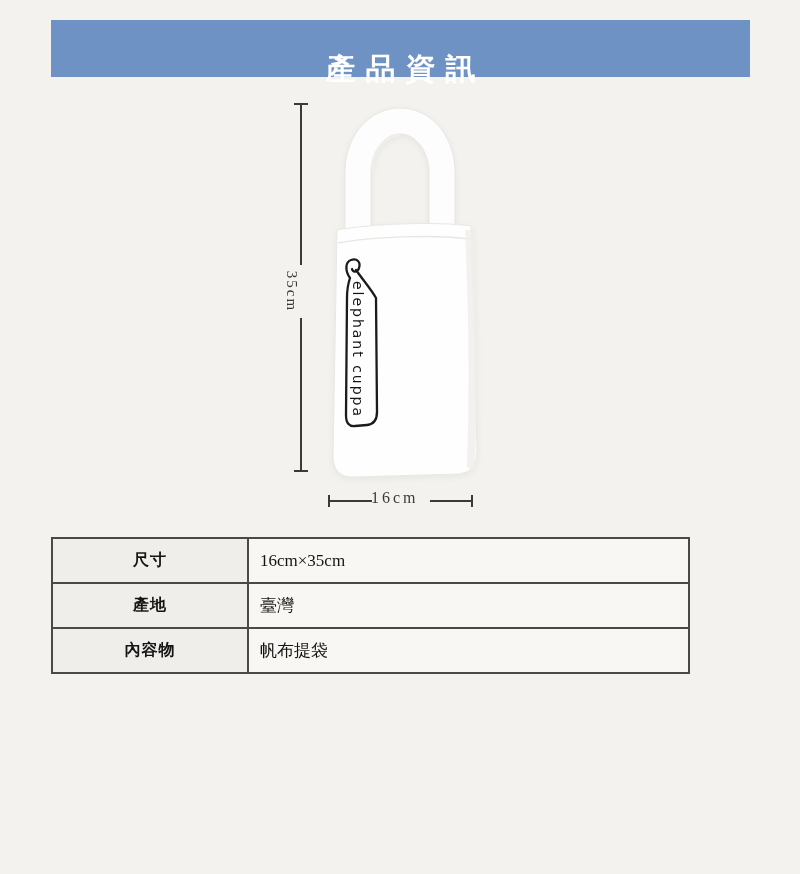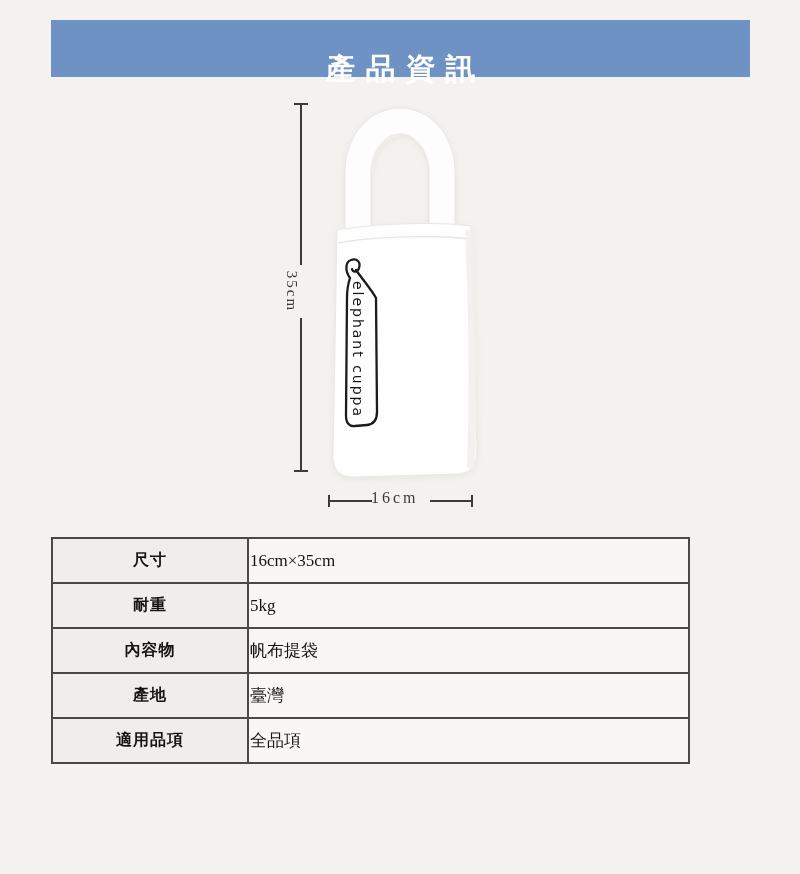--- a/index.html
+++ b/index.html
@@ -56,21 +56,21 @@
   }
   .spec-table td {
     border:2px solid #4a4947; height:45px;
     color:#141414; vertical-align:middle;
   }
   td.spec-label {
     width:196px; background:#f0eeea; text-align:center;
     font-weight:700; font-size:16px; letter-spacing:1px;
   }
   td.spec-value {
-    background:#f8f7f3; padding-left:1px; font-size:17px;
+    background:#f8f7f3; padding-left:11px; font-size:17px;
   }
 </style>
 </head>
 <body>
 
 <header class="banner" style="background:#6e92c4;">
   <h1 class="banner-title">產品資訊</h1>
 </header>
 
 <svg class="bag-svg" width="160" height="385" viewBox="0 0 160 385" style="filter:drop-shadow(0 2px 3px rgba(0,0,0,0.05));">
@@ -111,29 +111,21 @@
 <div class="dim-line dim-h-cap-right"></div>
 <div class="dim-label-h">16cm</div>
 
 <table class="spec-table">
   <tbody>
     <tr>
       <td class="spec-label">尺寸</td>
       <td class="spec-value">16cm×35cm</td>
     </tr>
     <tr>
-      <td class="spec-label">耐重</td>
-      <td class="spec-value">5kg</td>
+      <td class="spec-label">產地</td>
+      <td class="spec-value">臺灣</td>
     </tr>
     <tr>
       <td class="spec-label">內容物</td>
       <td class="spec-value">帆布提袋</td>
     </tr>
-    <tr>
-      <td class="spec-label">產地</td>
-      <td class="spec-value">臺灣</td>
-    </tr>
-    <tr>
-      <td class="spec-label">適用品項</td>
-      <td class="spec-value">全品項</td>
-    </tr>
   </tbody>
 </table>
 
 </body></html>

